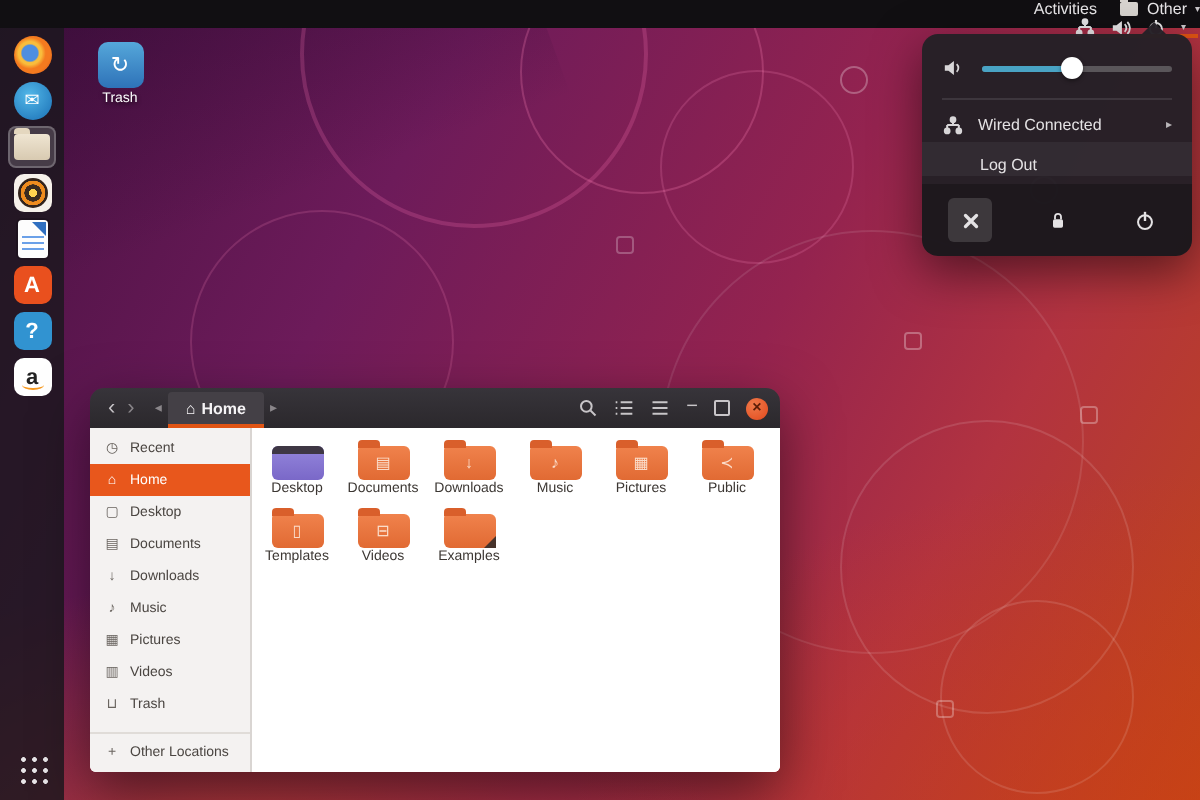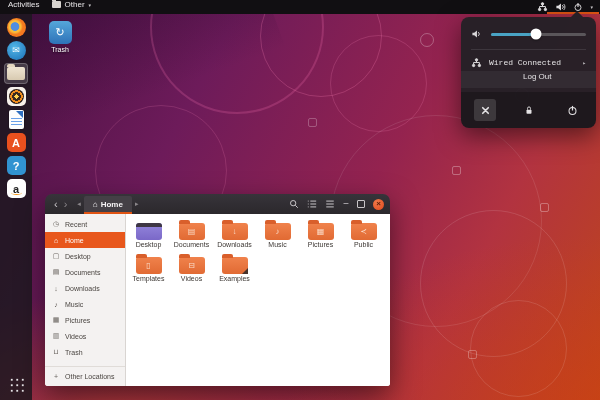--- a/index.html
+++ b/index.html
@@ -12,21 +12,21 @@
       radial-gradient(60% 50% at 18% 108%, rgba(232,82,24,.55), transparent 70%),
       radial-gradient(70% 60% at 98% 102%, rgba(208,62,18,.5), transparent 72%),
       linear-gradient(118deg,#471141 0%,#6d1b5a 30%,#94234f 58%,#b23340 76%,#bf4619 100%);}
   .decor{position:absolute;border-radius:50%;pointer-events:none;}
   .wedge{position:absolute;left:-70px;top:-40px;width:340px;height:150px;
          background:linear-gradient(rgba(40,8,48,.5),rgba(40,8,48,0));
          transform:rotate(-20deg);pointer-events:none;}
   .sq{position:absolute;border-radius:2px;pointer-events:none;}
   
   .topbar{position:absolute;left:0;top:0;width:600px;height:14px;background:#110f12;
-          display:flex;align-items:flex-start;color:#e8e6e8;font-size:8px;z-index:40;}
+          display:flex;align-items:flex-end;color:#e8e6e8;font-size:8px;z-index:40;flex-direction:column;}
   .tb-left{display:flex;align-items:center;gap:12px;padding-left:8px;}
   .appmenu{display:flex;align-items:center;gap:4px;}
   .mini-folder{width:9px;height:7px;background:#d8d4d0;border-radius:1px;position:relative;}
   .mini-folder::before{content:"";position:absolute;top:-2px;left:0;width:4px;height:2px;background:#d8d4d0;border-radius:1px 1px 0 0;}
   .tb-caret{font-size:5px;color:#cac7ca;}
   .tb-clock{position:absolute;left:0;right:0;text-align:center;font-weight:500;pointer-events:none;}
   .tb-right{margin-left:auto;display:flex;align-items:center;gap:7px;padding-right:7px;position:relative;height:100%;}
   .tb-right svg{display:block;}
   .tb-underline{position:absolute;bottom:0;right:1px;width:52px;height:2px;background:#E05413;}
   
@@ -104,25 +104,25 @@
   .sysmenu{position:absolute;left:461px;top:17px;width:135px;background:rgba(36,32,38,.97);border-radius:8px;
     color:#e4e2e4;font-size:8px;z-index:50;box-shadow:0 8px 24px rgba(0,0,0,.5);padding-top:5px;}
   .sysmenu::before{content:"";position:absolute;top:-6px;right:13px;border:6px solid transparent;
     border-bottom:6px solid rgba(36,32,38,.97);border-top:none;}
   .vol-row{display:flex;align-items:center;height:24px;padding:0 10px;}
   .vol-track{flex:1;height:3px;border-radius:2px;background:#5a565a;position:relative;margin-left:9px;}
   .vol-fill{width:47%;height:100%;background:#49A3C4;border-radius:2px;}
   .vol-knob{position:absolute;left:47%;top:50%;transform:translate(-50%,-50%);width:11px;height:11px;
     background:#fff;border-radius:50%;box-shadow:0 1px 2px rgba(0,0,0,.4);}
   .sm-sep{height:1px;background:rgba(255,255,255,.1);margin:3px 10px 4px;}
-  .sm-row{display:flex;align-items:center;height:17px;padding:0 10px;gap:7px;font-family:Liberation Mono, monospace;}
+  .sm-row{display:flex;align-items:center;height:17px;padding:0 10px;gap:7px;}
   .sm-row .lbl{flex:1;}
   .sm-arrow{font-size:6px;color:#b9b6b9;}
   .submenu{background:rgba(255,255,255,.05);padding:1px 0;}
-  .sub-row{display:flex;align-items:flex-start;height:15px;padding-left:29px;margin-left:33px;}
+  .sub-row{display:flex;align-items:flex-end;height:15px;padding-left:29px;}
   .sm-actions{margin-top:4px;background:rgba(0,0,0,.25);border-radius:0 0 8px 8px;
     display:flex;justify-content:space-between;align-items:center;padding:7px 13px;}
   .act-btn{width:22px;height:22px;display:flex;align-items:center;justify-content:center;border-radius:3px;}
   .act-btn.active{background:rgba(255,255,255,.14);}
   svg{overflow:visible;}
 </style>
 </head>
 <body>
 
 <div class="wall">

